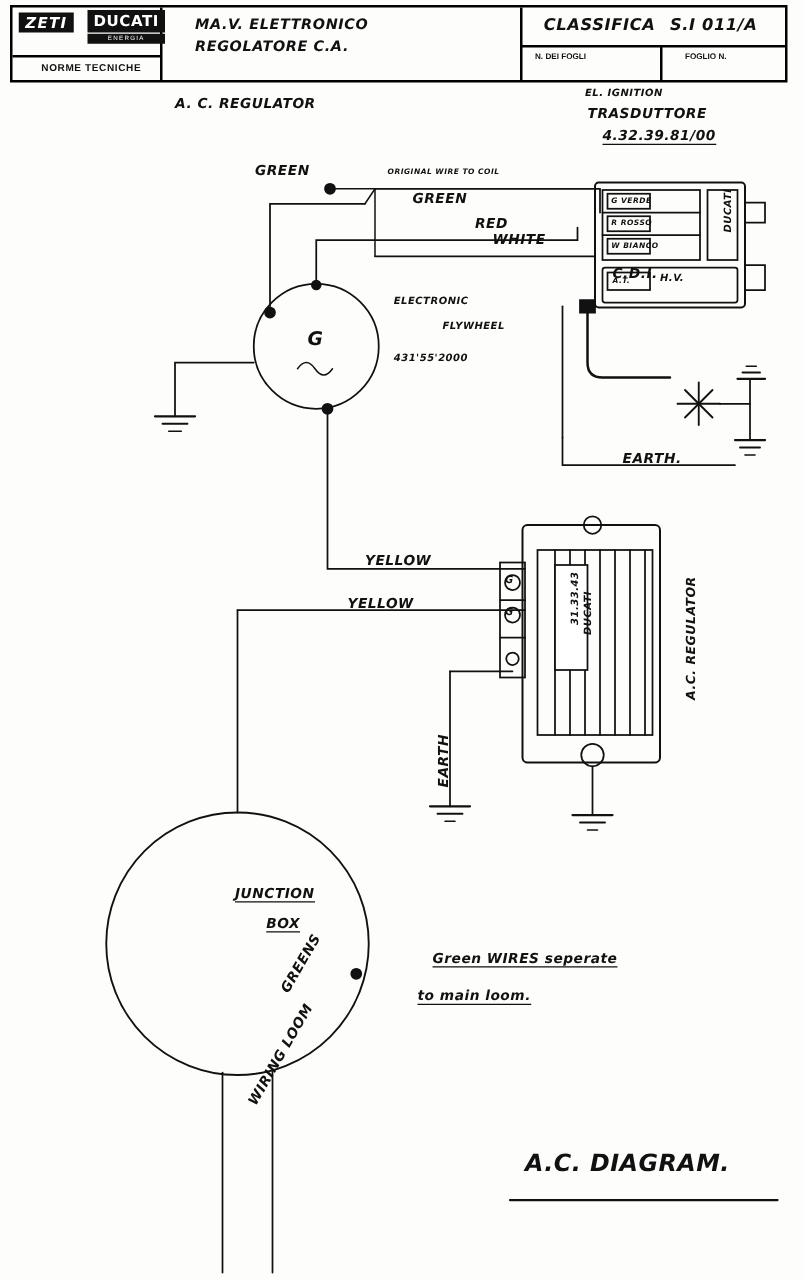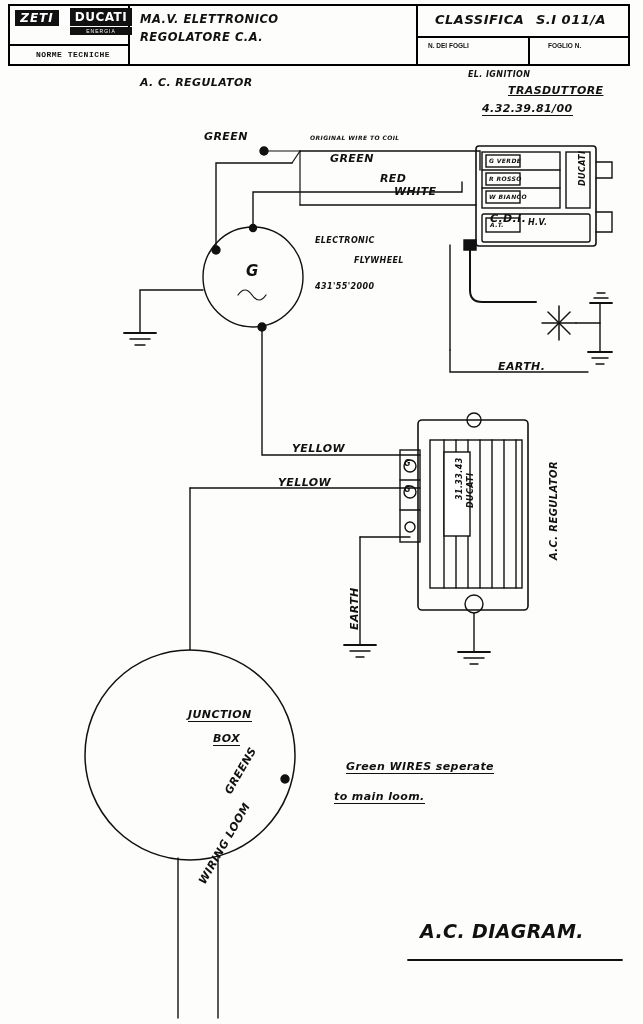--- a/index.html
+++ b/index.html
@@ -69,36 +69,35 @@
     letter-spacing: 1px;
   }
   .norme {
     position: absolute;
     left: 8px; top: 44px;
     width: 110px;
     text-align: center;
     font-size: 8px;
     font-weight: bold;
     letter-spacing: 0.5px;
-    font-family: Liberation Mono, monospace;
   }
   .hand {
     font-family: "DejaVu Sans", sans-serif;
     font-style: italic;
     font-weight: bold;
     letter-spacing: 0.5px;
   }
   .tb-title {
     position: absolute;
     left: 130px; top: 4px;
     width: 270px;
     font-size: 11.5px;
     line-height: 18px;
   }
-  .tb-title div { white-space: nowrap; }
+  .tb-title div { white-space: nowrap; margin-left: 16px; }
   .tb-class {
     position: absolute;
     left: 425px; top: 6px;
     font-size: 13px;
   }
   .tb-sub1 {
     position: absolute;
     left: 418px; top: 36px;
     font-size: 6.5px;
     font-weight: bold;
@@ -268,21 +267,21 @@
 
       <path d="M178 858 L178 1018"></path>
       <path d="M218 855 L218 1018"></path>
 
       <line x1="408" y1="960" x2="622" y2="960" stroke-width="1.8"></line>
     </g>
   </svg>
 
   <div class="lbl mid" style="left:140px; top:76px;">A. C. REGULATOR</div>
   <div class="lbl small" style="left:468px; top:70px;">EL. IGNITION</div>
-  <div class="lbl mid" style="left:508px; top:84px;text-decoration:underline;">TRASDUTTORE</div>
+  <div class="lbl mid" style="left:470px; top:84px;">TRASDUTTORE</div>
   <div class="lbl mid uline" style="left:482px; top:102px;">4.32.39.81/00</div>
 
   <div class="lbl mid" style="left:204px; top:130px;">GREEN</div>
   <div class="lbl tiny" style="left:310px; top:134px;">ORIGINAL WIRE TO COIL</div>
   <div class="lbl mid" style="left:330px; top:152px;">GREEN</div>
   <div class="lbl mid" style="left:380px; top:172px;">RED</div>
   <div class="lbl mid" style="left:394px; top:185px;">WHITE</div>
 
   <div class="lbl tiny" style="left:489px; top:157px;">G  VERDE</div>
   <div class="lbl tiny" style="left:489px; top:175px;">R  ROSSO</div>

